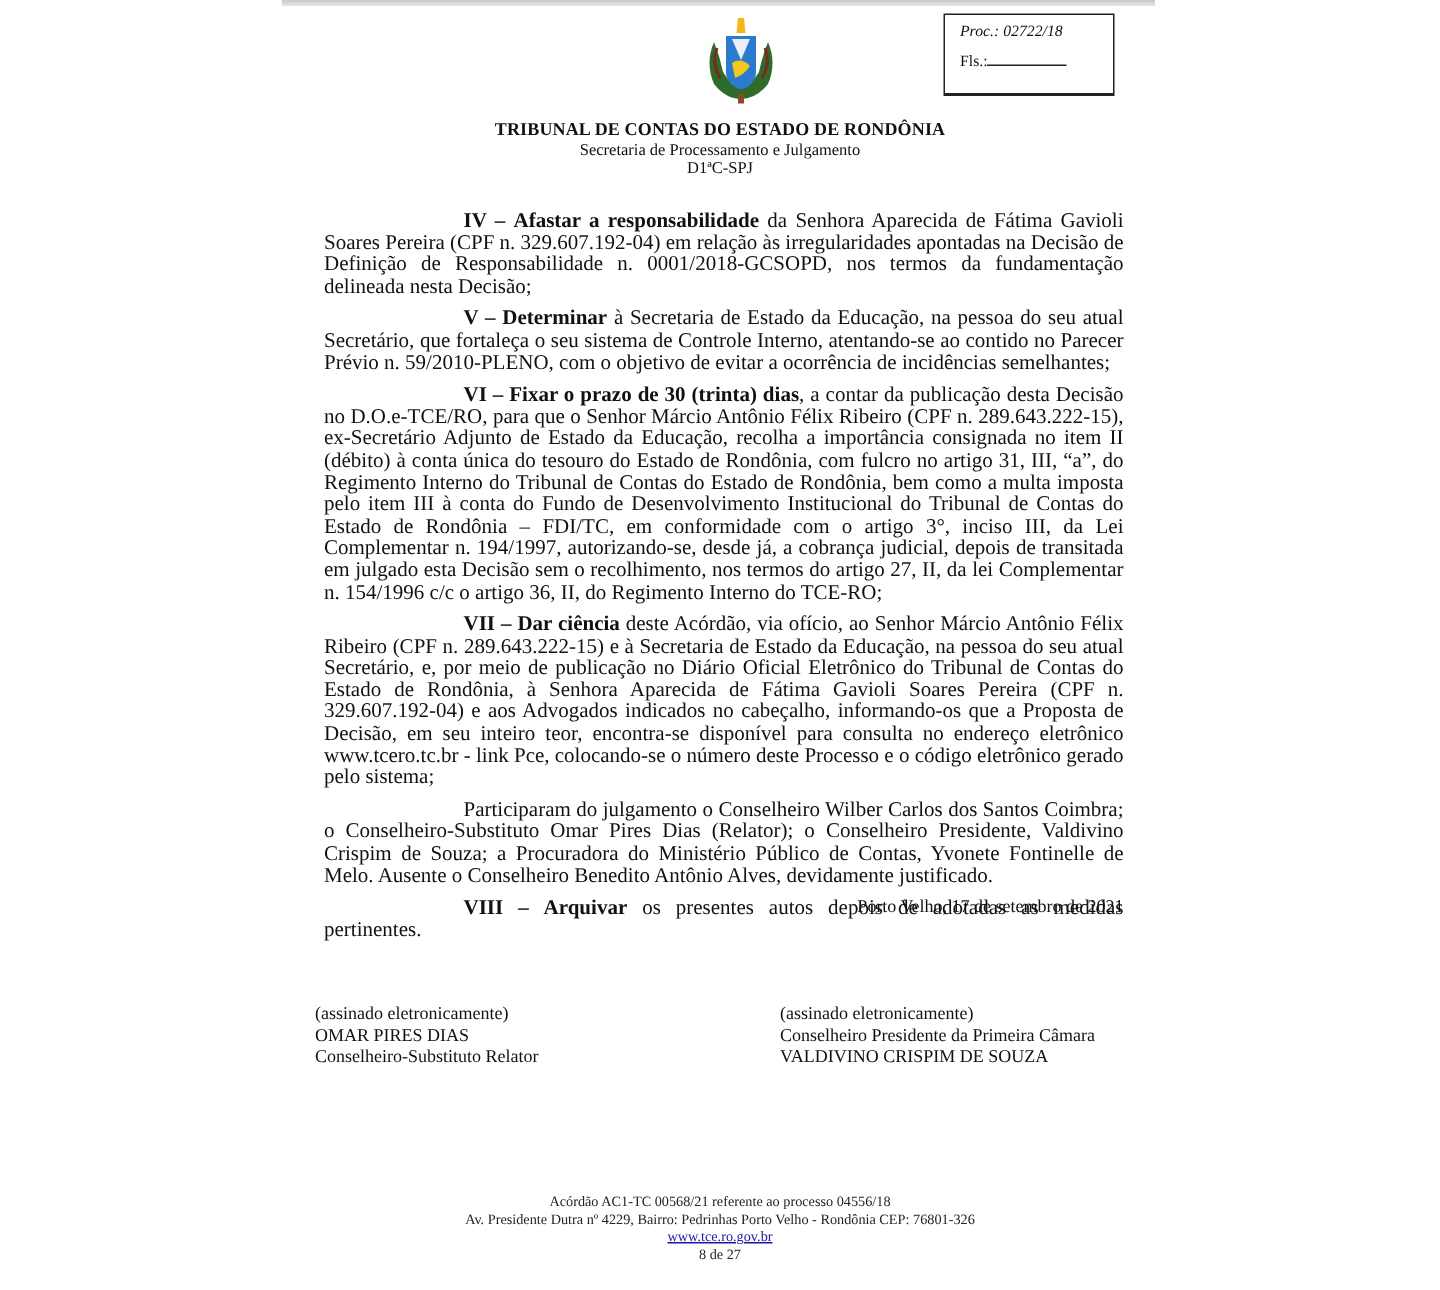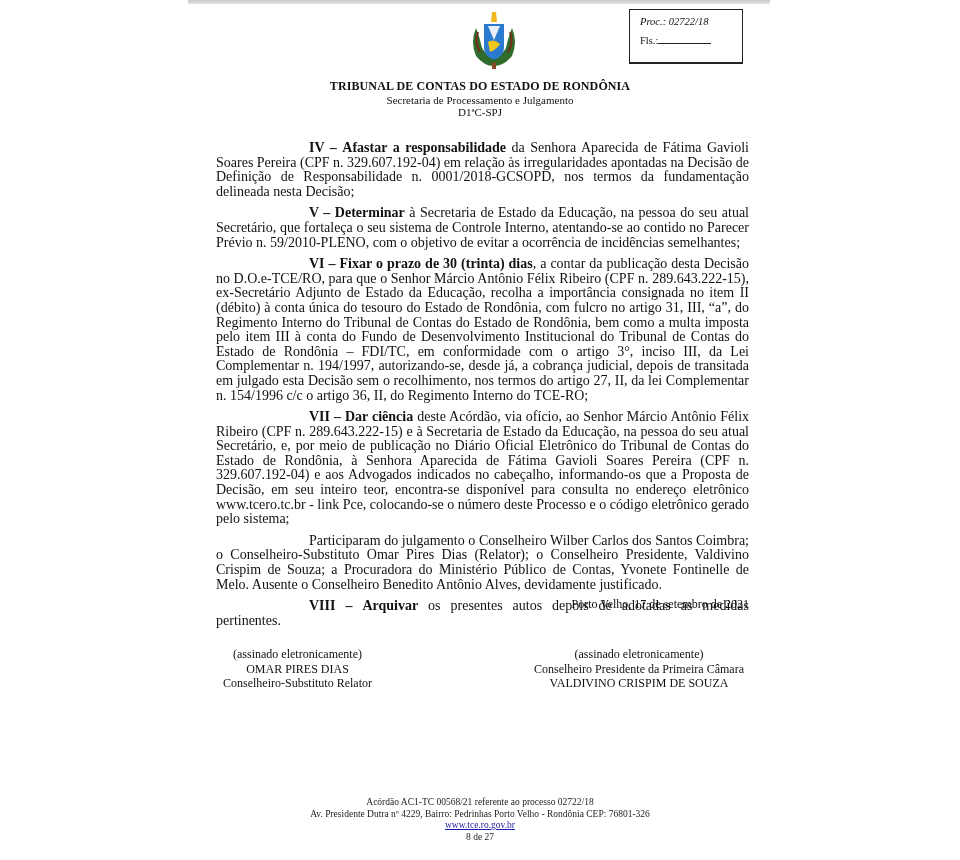--- a/index.html
+++ b/index.html
@@ -16,21 +16,21 @@
   .proc-box .blank { display: inline-block; width: 53px; border-bottom: 1px solid #222; height: 10px; vertical-align: baseline; }
   .hdr { position: absolute; left: 0; width: 960px; text-align: center; }
   .hdr-title { top: 79px; font-weight: bold; font-size: 12px; letter-spacing: 0.1px; }
   .hdr-sub { top: 94px; font-size: 11px; }
   .hdr-sub2 { top: 106px; font-size: 11px; }
   .body-text { position: absolute; left: 216px; width: 533px; font-size: 14px; line-height: 14.6px;
                text-align: justify; }
   .body-text p { margin: 0 0 7px 0; text-indent: 93px; }
   .body-text b { font-weight: bold; }
   .date-line { position: absolute; left: 216px; width: 533px; top: 597px; text-align: right; font-size: 12px; }
-  .sig { position: absolute; top: 647px; text-align: center; font-size: 12px; line-height: 14.5px; }
+  .sig { position: absolute; top: 668px; text-align: left; font-size: 12px; line-height: 14.5px; }
   .sig-left { left: 210px; width: 175px; }
   .sig-right { left: 520px; width: 238px; }
   .footer { position: absolute; left: 0; width: 960px; text-align: center; font-size: 9.5px; line-height: 11.5px; top: 797px; color: #222; }
   .footer a { color: #1a1aa6; text-decoration: underline; }
 </style>
 </head>
 <body>
 
 <div class="top-rule"></div>
 
@@ -71,17 +71,17 @@
   <div>OMAR PIRES DIAS</div>
   <div>Conselheiro-Substituto Relator</div>
 </div>
 <div class="sig sig-right">
   <div>(assinado eletronicamente)</div>
   <div>Conselheiro Presidente da Primeira Câmara</div>
   <div>VALDIVINO CRISPIM DE SOUZA</div>
 </div>
 
 <div class="footer">
-  <div>Acórdão AC1-TC 00568/21 referente ao processo 02722/18</div>
+  <div>Acórdão AC1-TC 00568/21 referente ao processo 04556/18</div>
   <div>Av. Presidente Dutra nº 4229, Bairro: Pedrinhas Porto Velho - Rondônia CEP: 76801-326</div>
   <div><a>www.tce.ro.gov.br</a></div>
   <div>8 de 27</div>
 </div>
 
 </body></html>

